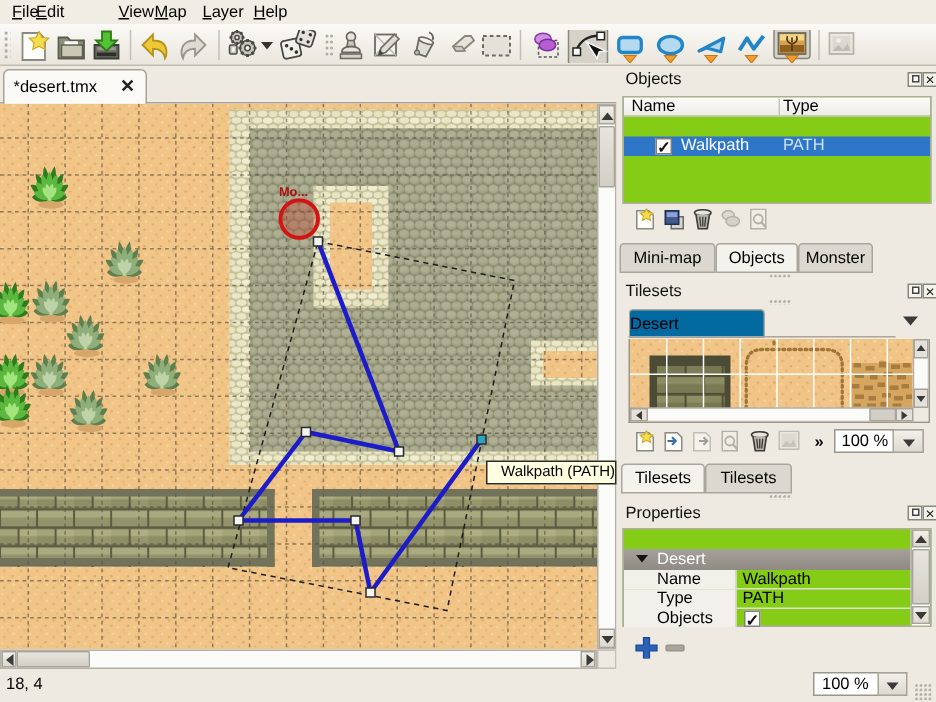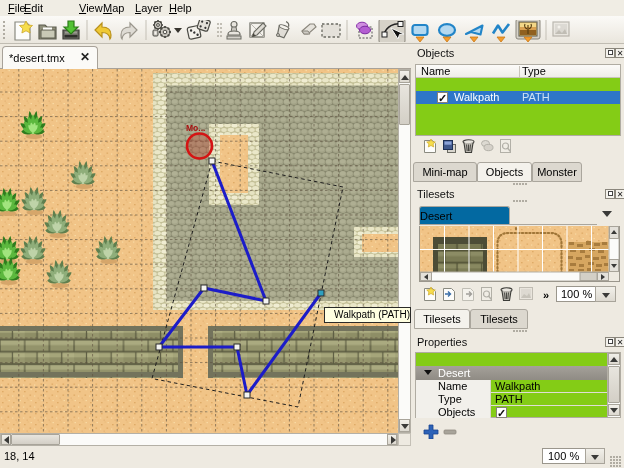--- a/index.html
+++ b/index.html
@@ -352,21 +352,21 @@
  <div class="abs sbthumb" style="left:10px;top:0;width:49px;height:11px;"></div>
  <div class="abs sbbtn" style="left:386px;top:0;width:10px;height:11px;">
       <i class="arr rt" style="left:3px;top:1px;"></i>
     </div>
 </div>
 <div class="abs" id="corner" style="left:398px;top:433px;width:13px;height:13px;background:#eeeae1;border:1px solid #c4c0b6;"></div>
 
 <div class="abs" id="tooltip">Walkpath (PATH)</div>
 
 <div class="abs" id="status">
- <span class="abs" style="left:4px;top:4px;">18, 14</span>
+ <span class="abs" style="left:4px;top:4px;">18, 4</span>
 </div>
 
 <div class="abs" id="dock" style="left:411px;top:44px;width:213px;height:402px;background:#eeeae1;"></div>
 
 <span class="abs ptitle" style="left:417px;top:47px;">Objects</span>
 <div class="abs pbtn" style="left:605px;top:48px;">
     <div class="rsq"></div>
   </div>
 <div class="abs pbtn xx" style="left:615px;top:48px;">✕</div>
 <div class="abs tbl" id="objtbl" style="left:415px;top:64px;width:206px;height:72px;">

